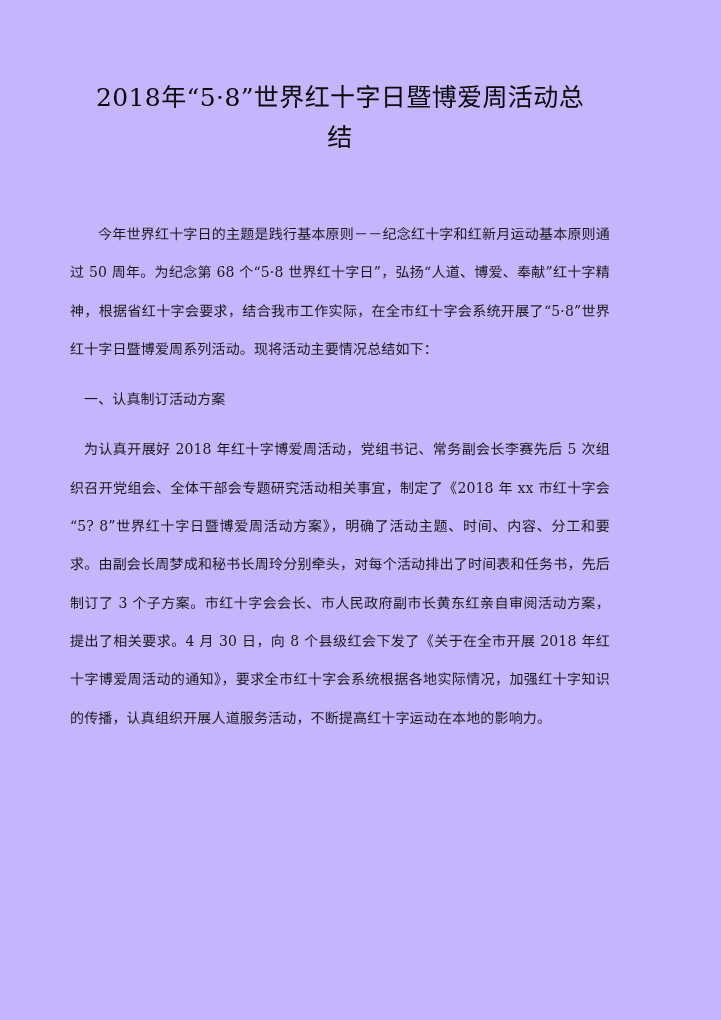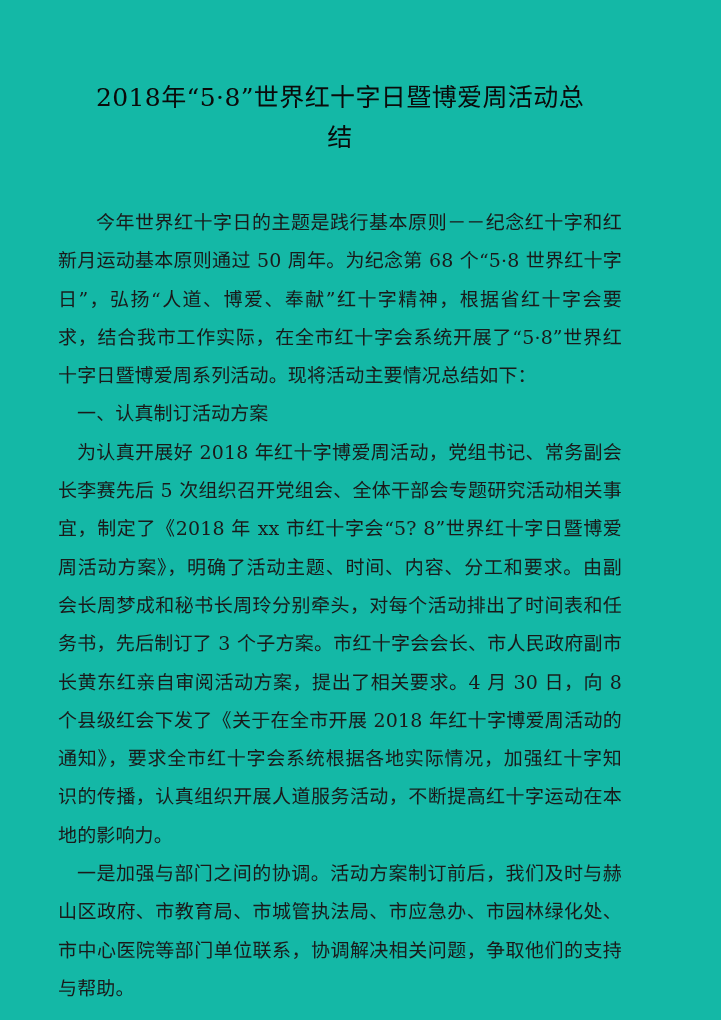--- a/index.html
+++ b/index.html
@@ -7,21 +7,21 @@
     margin: 0;
     padding: 0;
     background: #ffffff;
   }
 
   .page {
     position: relative;
     width: 721px;
     height: 1020px;
     margin: 0 auto;
-    background: #14b8a6;
+    background: #c4b5fd;
     overflow: hidden;
     box-sizing: border-box;
   }
 
   .doc-body {
     position: absolute;
     left: 58px;
     top: 78px;
     width: 564px;
   }
@@ -36,24 +36,24 @@
     color: #0a0a0a;
     margin: 0;
     padding: 0 26px;
     letter-spacing: 0.4px;
     -webkit-font-smoothing: antialiased;
   }
 
   
   .para {
     font-family: "DejaVu Serif", "Liberation Serif", serif;
-    font-size: 19px;
+    font-size: 14px;
     line-height: 38.3px;
     color: #1a1a1a;
-    margin: 0;
+    margin: 12px;
     text-align: justify;
     text-justify: inter-character;
     text-align-last: left;
     letter-spacing: 0.15px;
     -webkit-font-smoothing: antialiased;
   }
 
   .para.indent-2 {
     text-indent: 2em;
   }
@@ -82,16 +82,15 @@
 
     <div class="gap-title"></div>
 
     <p class="para indent-2">今年世界红十字日的主题是践行基本原则－－纪念红十字和红新月运动基本原则通过 50 周年。为纪念第 68 个“5·8 世界红十字日”，弘扬“人道、博爱、奉献”红十字精神，根据省红十字会要求，结合我市工作实际，在全市红十字会系统开展了“5·8”世界红十字日暨博爱周系列活动。现将活动主要情况总结如下：</p>
 
     <p class="para heading">一、认真制订活动方案</p>
 
     <p class="para indent-1">为认真开展好 2018 年红十字博爱周活动，党组书记、常务副会长李赛先后 5 次组织召开党组会、全体干部会专题研究活动相关事宜，制定了《2018 年 xx 市红十字会“5? 8”世界红十字日暨博爱周活动方案》，明确了活动主题、时间、内容、分工和要求。由副会长周梦成和秘书长周玲分别牵头，对每个活动排出了时间表和任务书，先后制订了 3 个子方案。市红十字会会长、市人民政府副市长黄东红亲自审阅活动方案，提出了相关要求。4 月 30 日，向 8 个县级红会下发了《关于在全市开展 2018 年红十字博爱周活动的通知》，要求全市红十字会系统根据各地实际情况，加强红十字知识的传播，认真组织开展人道服务活动，不断提高红十字运动在本地的影响力。</p>
 
 
-    <p class="para indent-1">一是加强与部门之间的协调。活动方案制订前后，我们及时与赫山区政府、市教育局、市城管执法局、市应急办、市园林绿化处、市中心医院等部门单位联系，协调解决相关问题，争取他们的支持与帮助。</p>
 
   </div>
 </div>
 
 </body></html>

